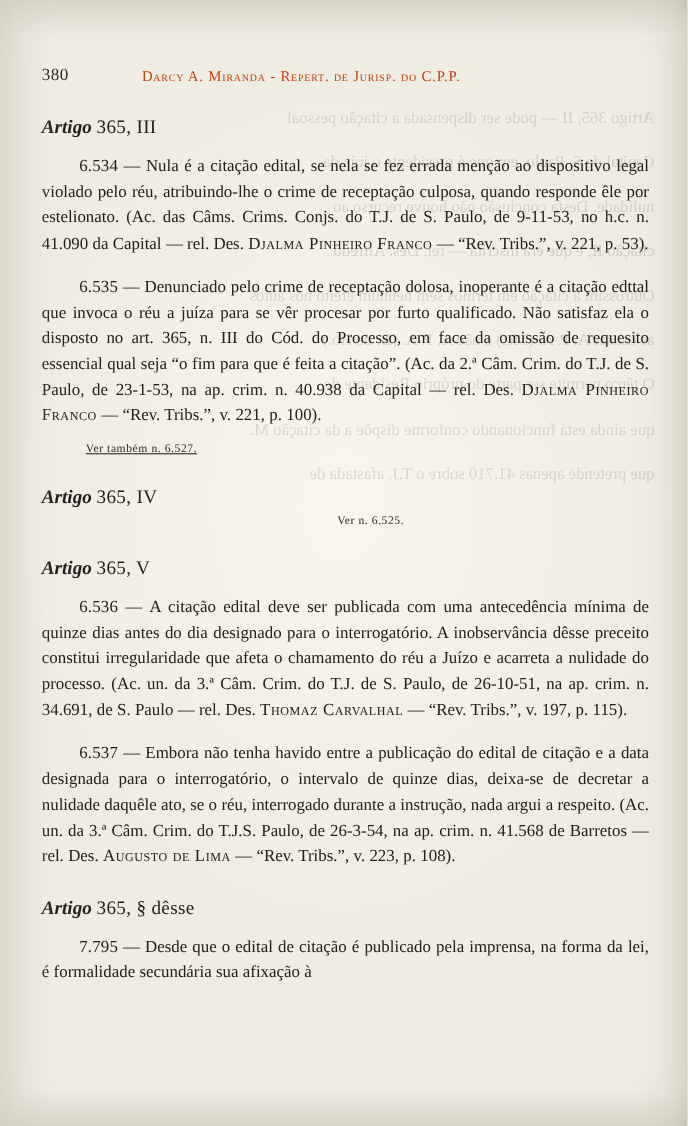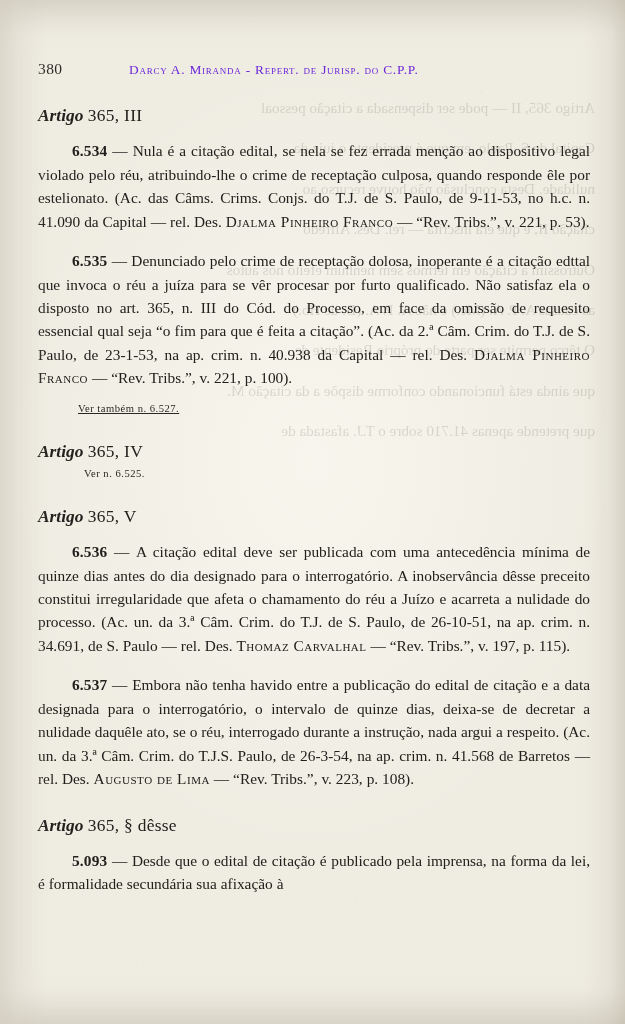--- a/index.html
+++ b/index.html
@@ -90,21 +90,21 @@
     color: #2c2a25;
   }
   .runhead-title {
     position: absolute;
     left: 129px;
     top: 2px;
     font-size: 13.4px;
     font-variant: small-caps;
     letter-spacing: .75px;
     white-space: nowrap;
-    color: #6d28d9;
+    color: #c2410c;
   }
 
   .body {
     position: absolute;
     left: 38px;
     width: 552px;
     top: 104px;
   }
 
   .art-head {
@@ -127,37 +127,37 @@
   .entry {
     margin: 0;
     font-size: 15.35px;
     line-height: 23.45px;
     text-align: justify;
     text-indent: 34px;
     word-spacing: .1px;
     color: #22201c;
   }
   .entry .num {
-    font-weight: 700;
+    font-weight: 400;
     letter-spacing: .15px;
   }
   .entry .sc {
     font-variant: small-caps;
     letter-spacing: .5px;
   }
 
   .xref {
     margin: 0;
     font-size: 10.6px;
     line-height: 1.5;
     letter-spacing: .5px;
     color: #2a2822;
   }
   .xref.indent-a { padding-left: 40px; text-decoration: underline; }
-  .xref.indent-b { padding-left: 46px; }
+  .xref.indent-b { padding-left: 46px; text-align: center; }
 
   
   .sp-after-head   { height: 13px; }
   .sp-entry-gap    { height: 16px; }
   .sp-before-head  { height: 23px; }
   .sp-xref-gap     { height: 11px; }
   .sp-head-tight   { height: 4px; }
 
   
   .gutter-fade {
@@ -239,21 +239,21 @@
       <div class="sp-entry-gap"></div>
 
       <p class="entry"><span class="num">6.537</span>&nbsp;<span>—</span>&nbsp;<span>Embora não tenha havido entre a publicação do edital de citação e a data designada para o interrogatório, o intervalo de quinze dias, deixa-se de decretar a nulidade daquêle ato, se o réu, interrogado durante a instrução, nada argui a respeito. (Ac. un. da 3.ª Câm. Crim. do T.J.S. Paulo, de 26-3-54, na ap. crim. n. 41.568 de Barretos — rel. Des. </span><span class="sc">Augusto de Lima</span><span> — “Rev. Tribs.”, v. 223, p. 108).</span></p>
 
       <div class="sp-before-head"></div>
       <h2 class="art-head">
         <span class="art-word">Artigo</span><span>&nbsp;</span><span class="art-ref">365, § dêsse</span>
       </h2>
       <div class="sp-after-head"></div>
 
-      <p class="entry"><span class="num">5.093</span>&nbsp;<span>—</span>&nbsp;<span>Desde que o edital de citação é publicado pela imprensa, na forma da lei, é formalidade secundária sua afixação à</span></p>
+      <p class="entry"><span class="num">7.795</span>&nbsp;<span>—</span>&nbsp;<span>Desde que o edital de citação é publicado pela imprensa, na forma da lei, é formalidade secundária sua afixação à</span></p>
 
     </div>
   </div>
 
   <div class="gutter-fade"></div>
   <div class="edge-vignette"></div>
 
 </div>
 
 </body></html>

